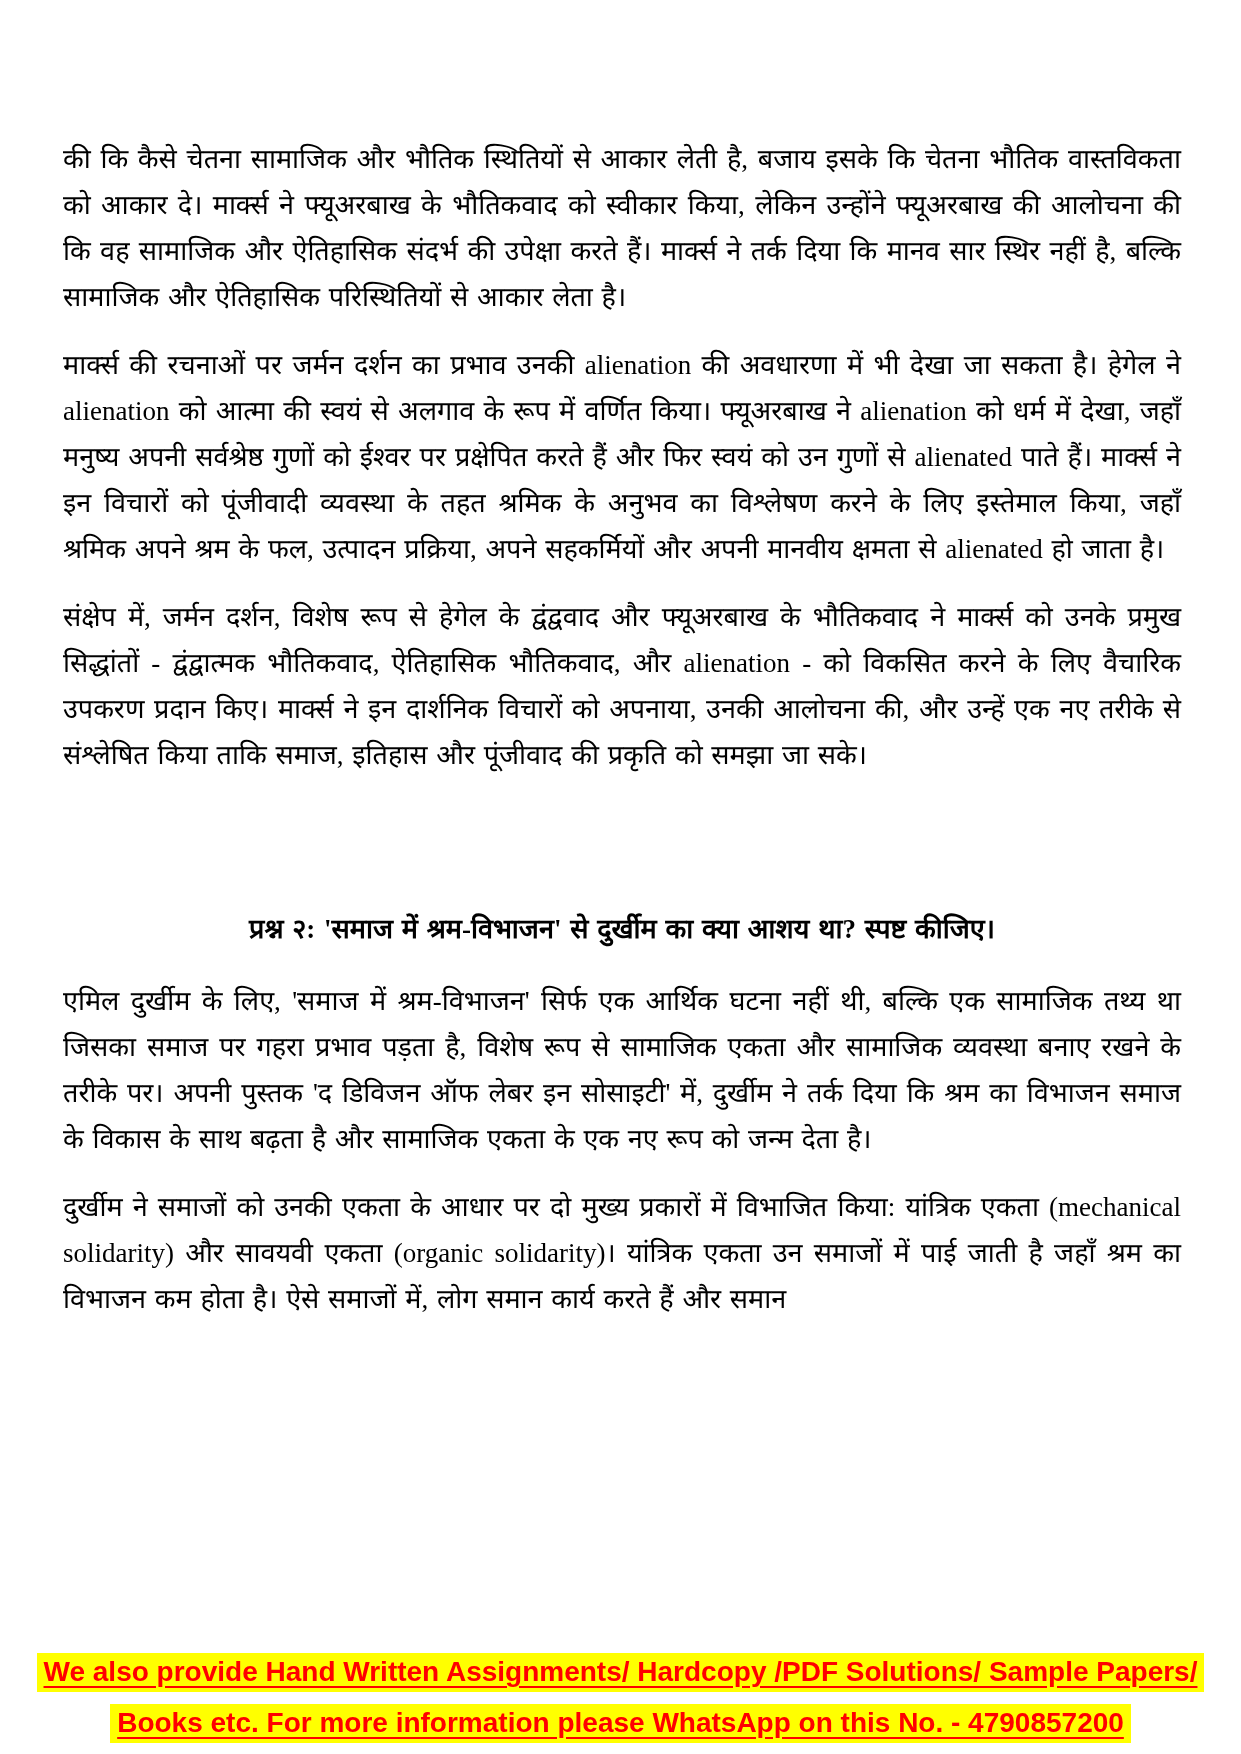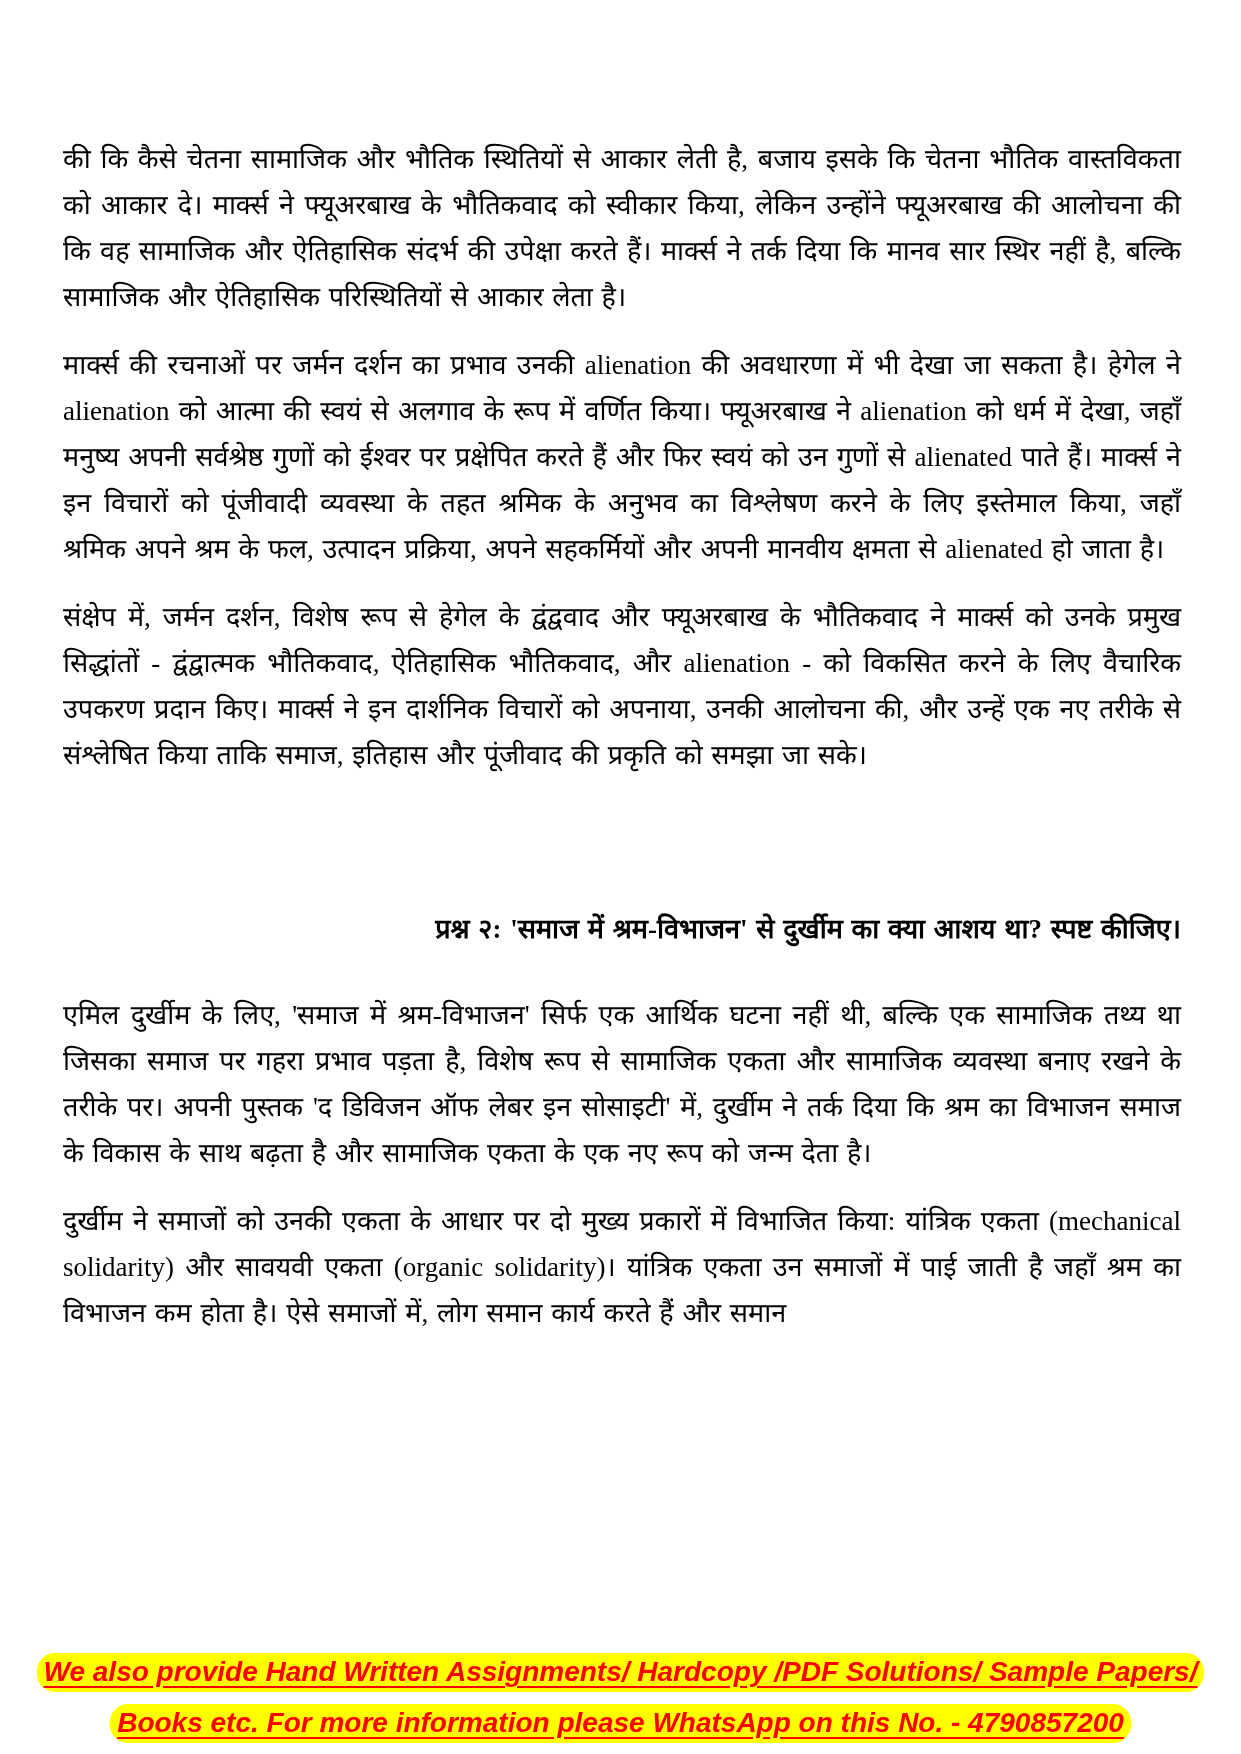--- a/index.html
+++ b/index.html
@@ -1,15 +1,15 @@
 <!DOCTYPE html>
 <html lang="hi"><head>
 <meta charset="utf-8">
 <style>
-  * { margin: 0; padding: 0; box-sizing: border-box; border-radius: 18px; }
+  * { margin: 0; padding: 0; box-sizing: border-box; }
   html, body { background: #ffffff; }
   .page {
     width: 1241px;
     height: 1754px;
     background: #ffffff;
     position: relative;
     overflow: hidden;
     font-family: "Liberation Serif", serif;
     color: #000000;
     margin: 0 auto;
@@ -25,38 +25,37 @@
     line-height: 46px;
     text-align: justify;
     margin-bottom: 22px;
     word-spacing: 2px;
   }
   .question-heading {
     font-size: 27px;
     line-height: 46px;
     font-weight: bold;
     margin-top: 128px;
-    margin-bottom: 40px;
-    text-align: right;
+    margin-bottom: 26px;
+    text-align: center;
     word-spacing: 2px;
   }
   .footer {
     position: absolute;
     left: 0;
     right: 0;
     top: 1648px;
     text-align: center;
   }
   .footer-line { line-height: 47px; }
   .hl {
     background: #ffff00;
     color: #ff0000;
     font-family: "Liberation Sans", sans-serif;
     font-weight: bold;
-    font-style: italic;
     font-size: 28px;
     text-decoration: underline;
     text-underline-offset: 5px;
     padding: 3px 7px 5px 7px;
     margin-top: 13px;
   }
 </style>
 </head>
 <body>
 

